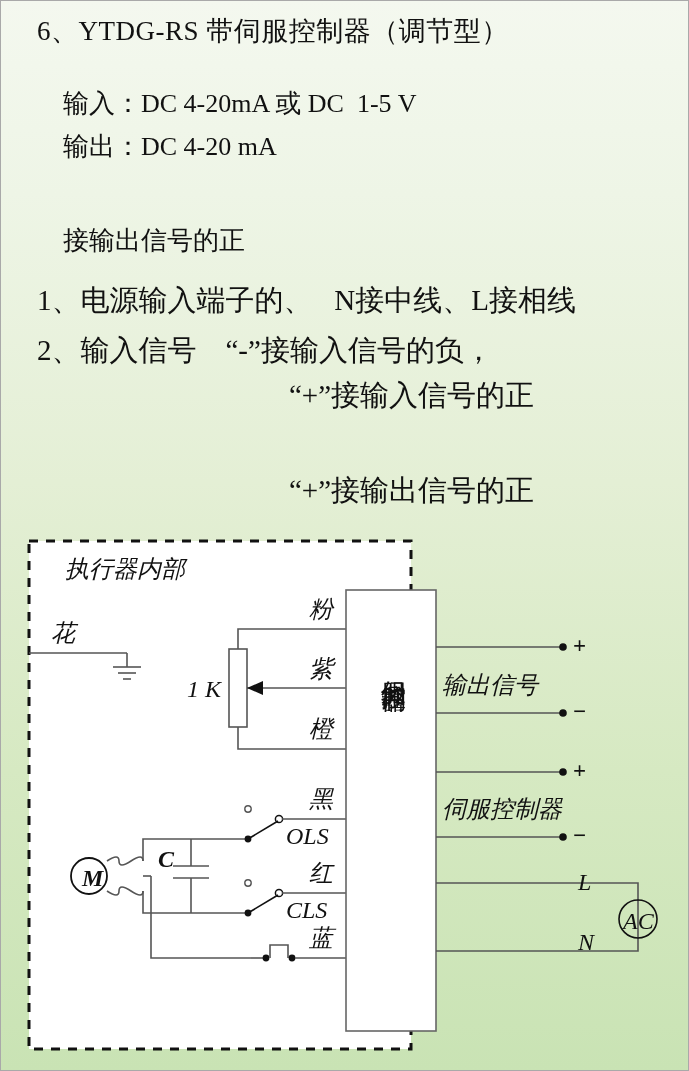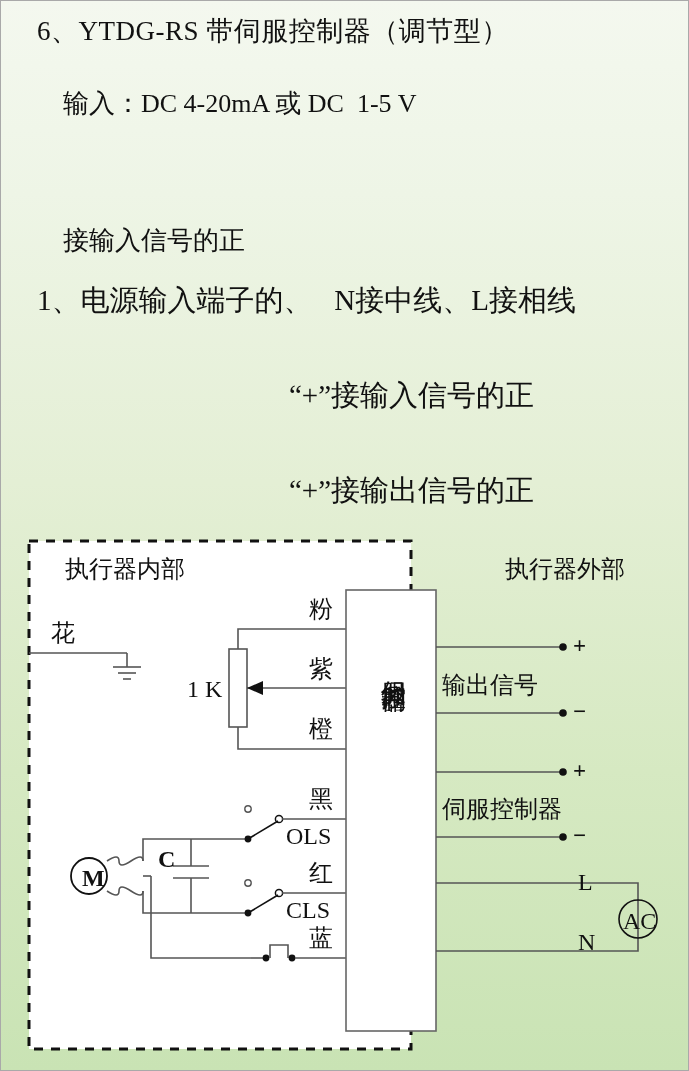--- a/index.html
+++ b/index.html
@@ -16,40 +16,42 @@
     overflow:hidden;
   }
   .txt{position:absolute;color:#111;white-space:pre;font-weight:400;}
   .ttl{font-size:27px;letter-spacing:.5px;}
   .ln{font-size:26px;}
   .ln2{font-size:29px;}
 
   
   #diagram{position:absolute;left:0;top:520px;width:687px;height:550px;}
   svg{position:absolute;left:0;top:0;}
-  .dlabel{position:absolute;color:#111;white-space:pre;font-size:24px;}
+  .dlabel{position:absolute;color:#111;white-space:pre;font-size:24px;font-style:italic;}
   .dlabel.small{font-size:24px;}
   .vert{
     position:absolute;writing-mode:vertical-rl;text-orientation:upright;
     font-size:25px;color:#111;line-height:1.12;letter-spacing:2px;
   }
   .sign{position:absolute;font-size:23px;color:#111;font-weight:600;}
 </style>
 </head>
 <body>
 
 <div id="page">
 
   <div class="txt ttl" style="left:36px;top:12px;">6、YTDG-RS 带伺服控制器（调节型）</div>
 
   <div class="txt ln" style="left:62px;top:78px;margin-top:7px;">输入：DC 4-20mA 或 DC  1-5 V</div>
+  <div class="txt ln" style="left:62px;top:128px;">输出：DC 4-20 mA</div>
 
-  <div class="txt ln" style="left:62px;top:222px;">接输入信号的正</div>
+  <div class="txt ln" style="left:62px;top:222px;">接输出信号的正</div>
 
   <div class="txt ln2" style="left:36px;top:280px;">1、电源输入端子的、   N接中线、L接相线</div>
+  <div class="txt ln2" style="left:36px;top:330px;">2、输入信号    “-”接输入信号的负，</div>
   <div class="txt ln2" style="left:288px;top:375px;">“+”接输入信号的正</div>
   <div class="txt ln2" style="left:288px;top:470px;">“+”接输出信号的正</div>
 
   <div id="diagram">
 
     <svg width="687" height="550" viewBox="0 0 687 550">
 
       <path d="M28,20 H410 V528 H28 Z" fill="#ffffff" stroke="none"></path>
 
       <rect x="28" y="20" width="382" height="508" fill="none" stroke="#111" stroke-width="3" stroke-dasharray="9,8"></rect>
@@ -133,21 +135,20 @@
       </g>
 
       <g stroke="#555" stroke-width="1.6" fill="none">
         <path d="M435,362 H637 V398"></path>
         <path d="M435,430 H637 V398"></path>
       </g>
       <circle cx="637" cy="398" r="19" fill="none" stroke="#111" stroke-width="1.6"></circle>
     </svg>
 
     <div class="dlabel" style="left:64px;top:32px;">执行器内部</div>
-    <div class="dlabel" style="left:504px;top:32px;">执行器外部</div>
 
     <div class="dlabel" style="left:50px;top:96px;">花</div>
 
     <div class="dlabel small" style="left:186px;top:155px;">1 K</div>
 
     <div class="dlabel small" style="left:81px;top:344px;font-weight:600;">M</div>
     <div class="dlabel small" style="left:157px;top:325px;font-weight:600;">C</div>
 
     <div class="dlabel small" style="left:285px;top:302px;">OLS</div>
     <div class="dlabel small" style="left:285px;top:376px;">CLS</div>

